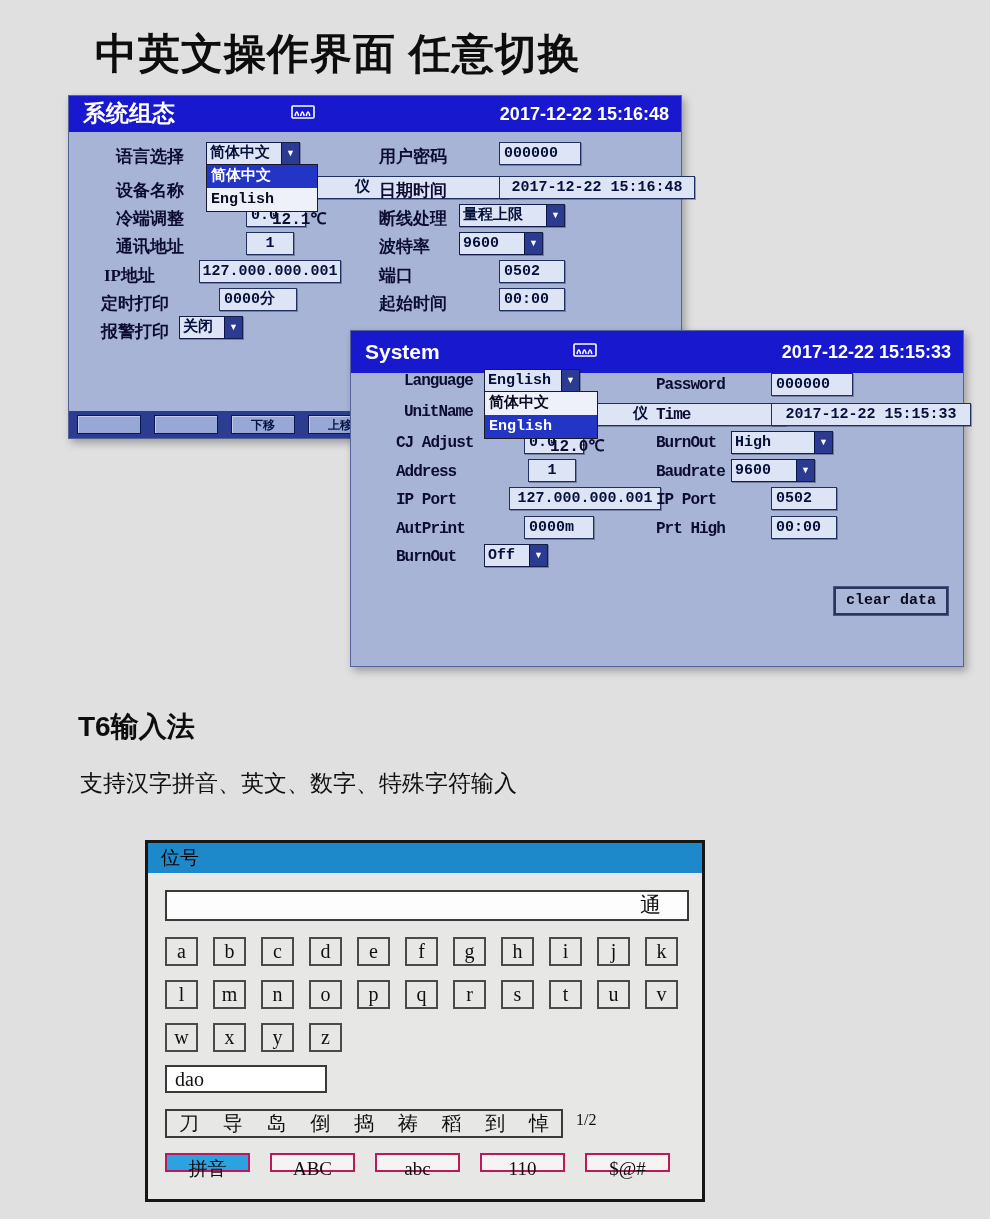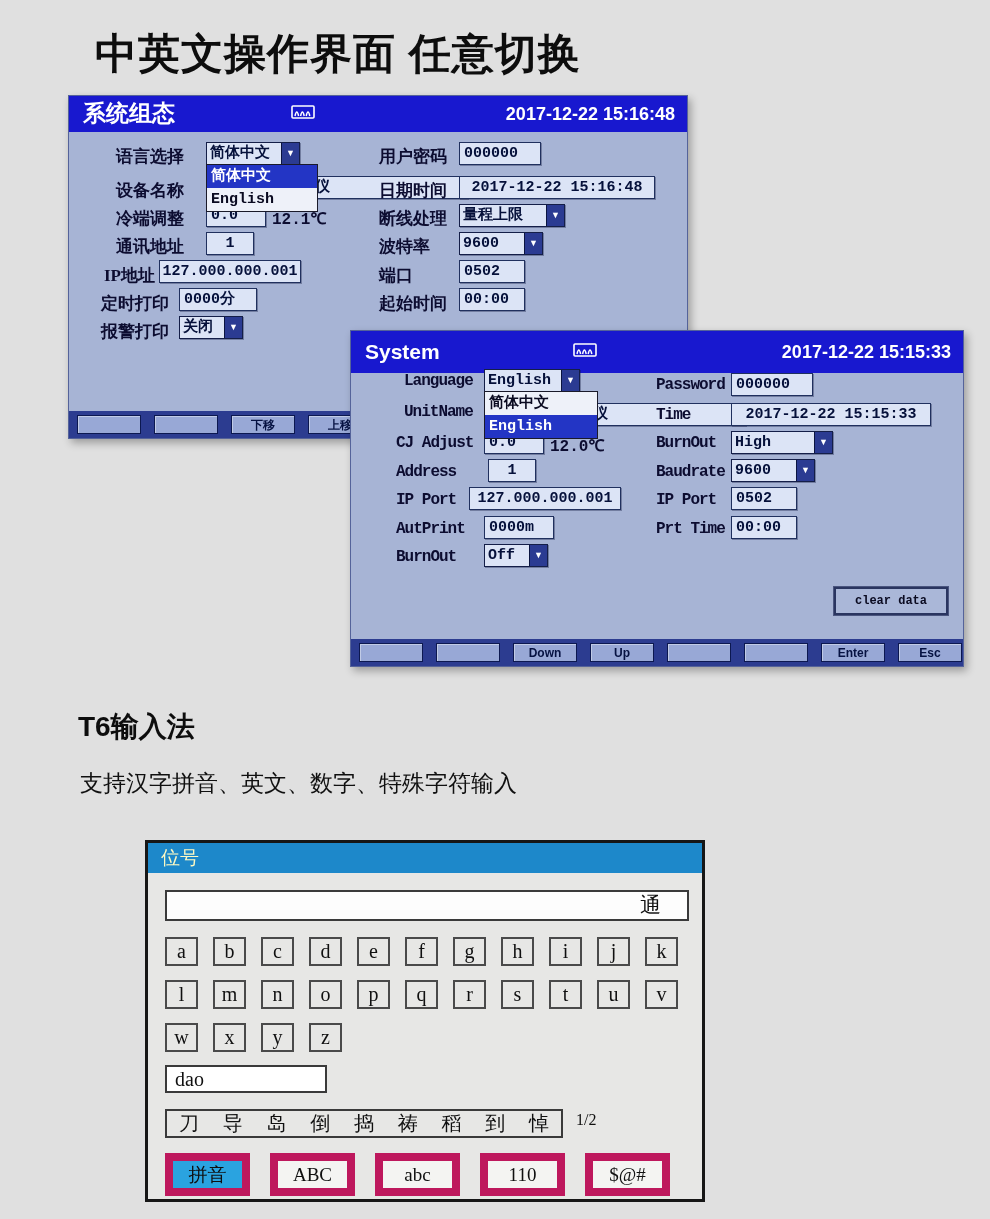--- a/index.html
+++ b/index.html
@@ -8,39 +8,39 @@
 
   
   .page-heading{position:absolute;left:95px;top:26px;font-size:42px;font-weight:600;color:#0d0d0d;
                 letter-spacing:1px;white-space:nowrap;}
   .t6-title{position:absolute;left:78px;top:708px;font-size:28px;font-weight:600;color:#0d0d0d;}
   .t6-subtitle{position:absolute;left:80px;top:768px;font-size:23px;font-weight:500;color:#101010;}
 
   
   .win{position:absolute;background:#a7b4d5;border:1px solid #55639a;
        box-shadow:3px 4px 8px rgba(0,0,0,.3);}
-  #win-cn{left:68px;top:95px;width:612px;height:342px;z-index:1;padding-left:6px;}
+  #win-cn{left:68px;top:95px;width:612px;height:342px;z-index:1;}
   #win-en{left:350px;top:330px;width:612px;height:335px;z-index:2;}
   .tbar{position:absolute;left:0;right:0;top:0;background:#1818cf;color:#fff;}
   #win-cn .tbar{height:36px;}
   #win-en .tbar{height:42px;}
   .ttl{position:absolute;left:14px;top:50%;transform:translateY(-52%);font-weight:bold;white-space:nowrap;}
   #win-cn .ttl{font-size:23px;font-family:"Liberation Serif",serif;}
   #win-en .ttl{font-size:21px;font-family:"Liberation Sans",sans-serif;}
   .dt{position:absolute;right:12px;top:50%;transform:translateY(-50%);font-weight:bold;font-size:18px;}
   .wicon{position:absolute;left:222px;top:50%;transform:translateY(-50%);}
 
   .lbl{position:absolute;font-weight:bold;font-size:17px;color:#0c0c30;white-space:nowrap;
        font-family:"Liberation Serif",serif;}
   #win-en .lbl{font-family:"Liberation Mono",monospace;font-size:16px;letter-spacing:-1px;}
 
   .fld{position:absolute;height:21px;background:#dce4f6;border:1px solid #20305e;
        box-shadow:1px 1px 0 rgba(16,24,64,.35);font-family:"Liberation Mono",monospace;
        font-size:15px;font-weight:bold;color:#05103a;line-height:21px;padding-left:4px;
-       white-space:nowrap;box-sizing:content-box;}
+       white-space:nowrap;box-sizing:content-box;margin-left:40px;}
   .fld.ctr{text-align:center;padding-left:0;}
   .fld.ind{padding-left:108px;}
 
   .extra{position:absolute;font-weight:bold;font-size:16px;color:#0c0c30;white-space:nowrap;
          font-family:"Liberation Mono",monospace;}
 
   .dd{position:absolute;height:21px;border:1px solid #141e48;background:#dce4f6;display:flex;
       box-shadow:1px 1px 0 rgba(16,24,64,.35);}
   .ddv{flex:1;font-weight:bold;font-size:15px;line-height:21px;padding-left:3px;
        font-family:"Liberation Mono",monospace;color:#05103a;white-space:nowrap;overflow:hidden;}
@@ -51,43 +51,43 @@
        font-family:"Liberation Mono",monospace;color:#0a0a20;white-space:nowrap;}
   .ddi.sel{background:#2335c5;color:#fff;}
 
   .btnbar{position:absolute;left:0;right:0;bottom:0;height:27px;background:#2c3c90;display:flex;
           gap:13px;padding:4px 0 0 8px;box-sizing:border-box;}
   .softkey{flex:0 0 64px;height:19px;background:#98a8d6;border:1px solid #0c1850;
            box-shadow:inset 1px 1px 0 rgba(255,255,255,.4);font-weight:bold;font-size:12px;
            line-height:18px;color:#061242;text-align:center;box-sizing:border-box;}
   .clear-btn{position:absolute;left:483px;top:256px;width:114px;height:28px;
              border:2px solid #2a3560;outline:1px solid #4a557f;background:#aab7d8;
-             font-family:"Liberation Mono",monospace;font-weight:bold;font-size:12px;
+             font-family:"Liberation Mono",monospace;font-weight:bold;font-size:15px;
              line-height:24px;color:#0a0a20;text-align:center;box-sizing:border-box;}
 
   
   .ime{position:absolute;left:145px;top:840px;width:560px;height:362px;background:#e7e7e5;
        border:3px solid #161616;box-sizing:border-box;}
-  .ime-title{height:30px;background:#1d88ca;color:#fef9c3;font-size:19px;line-height:30px;
+  .ime-title{height:30px;background:#1d88ca;color:#000000;font-size:19px;line-height:30px;
              padding-left:13px;font-family:"Liberation Serif",serif;}
   .ime-input{position:absolute;left:17px;top:47px;width:524px;height:31px;background:#fdfdfd;
              border:2px solid #3a3a3a;box-sizing:border-box;font-family:"Liberation Serif",serif;
              font-size:21px;line-height:27px;text-align:right;padding-right:26px;color:#101010;}
   .keyrow{position:absolute;left:17px;display:flex;gap:15px;}
   .key{width:33px;height:29px;border:2px solid #4a4a4a;box-sizing:border-box;background:#e7e7e5;
        font-family:"Liberation Serif",serif;font-size:20px;line-height:24px;text-align:center;color:#101010;}
   .pinyin{position:absolute;left:17px;top:222px;width:162px;height:28px;background:#fff;
           border:2px solid #3a3a3a;box-sizing:border-box;font-family:"Liberation Serif",serif;
           font-size:20px;line-height:24px;padding-left:8px;color:#101010;}
   .cands{position:absolute;left:17px;top:266px;width:398px;height:29px;border:2px solid #3a3a3a;
          box-sizing:border-box;display:flex;justify-content:space-around;align-items:center;
          font-family:"Liberation Serif",serif;font-size:20px;color:#101010;}
   .pageind{position:absolute;left:428px;top:268px;font-family:"Liberation Serif",serif;
            font-size:16px;color:#101010;}
-  .mode{position:absolute;top:310px;width:85px;height:43px;border:8px solid #be185d;
+  .mode{position:absolute;top:310px;width:85px;height:19px;border:2px solid #be185d;
         box-sizing:border-box;background:#f4f4f2;font-family:"Liberation Serif",serif;
         font-size:19px;line-height:27px;text-align:center;color:#101010;}
   .mode.active{background:#2aa3e0;}
 </style>
 </head>
 <body>
 
 <div class="page-heading">中英文操作界面 任意切换</div>
 
 <div class="win" id="win-cn">
@@ -194,47 +194,37 @@
   <div class="dd" style="left:133px;top:213px;width:62px">
     <span class="ddv">Off</span>
     <span class="dda">▼</span>
   </div>
 
   <div class="lbl" style="left:305px;top:45px">Password</div>
   <div class="lbl" style="left:305px;top:75px">Time</div>
   <div class="lbl" style="left:305px;top:103px">BurnOut</div>
   <div class="lbl" style="left:305px;top:132px">Baudrate</div>
   <div class="lbl" style="left:305px;top:160px">IP Port</div>
-  <div class="lbl" style="left:305px;top:189px">Prt Time</div>
+  <div class="lbl" style="left:305px;top:189px">Prt High</div>
 
   <div class="fld" style="left:380px;top:42px;width:76px">000000</div>
   <div class="fld ctr" style="left:380px;top:72px;width:198px">2017-12-22 15:15:33</div>
   <div class="dd" style="left:380px;top:100px;width:100px">
     <span class="ddv">High</span>
     <span class="dda">▼</span>
   </div>
   <div class="dd" style="left:380px;top:128px;width:82px">
     <span class="ddv">9600</span>
     <span class="dda">▼</span>
   </div>
   <div class="fld" style="left:380px;top:156px;width:60px">0502</div>
   <div class="fld" style="left:380px;top:185px;width:60px">00:00</div>
 
   <div class="clear-btn">clear data</div>
 
-  <div class="btnbar">
-      <div class="softkey"></div>
-      <div class="softkey"></div>
-      <div class="softkey">Down</div>
-      <div class="softkey">Up</div>
-      <div class="softkey"></div>
-      <div class="softkey"></div>
-      <div class="softkey">Enter</div>
-      <div class="softkey">Esc</div>
-    </div>
 </div>
 
 <div class="t6-title">T6输入法</div>
 <div class="t6-subtitle">支持汉字拼音、英文、数字、特殊字符输入</div>
 
 <div class="ime">
   <div class="ime-title">位号</div>
   <div class="ime-input">通</div>
 
   <div class="keyrow" style="top:94px">

